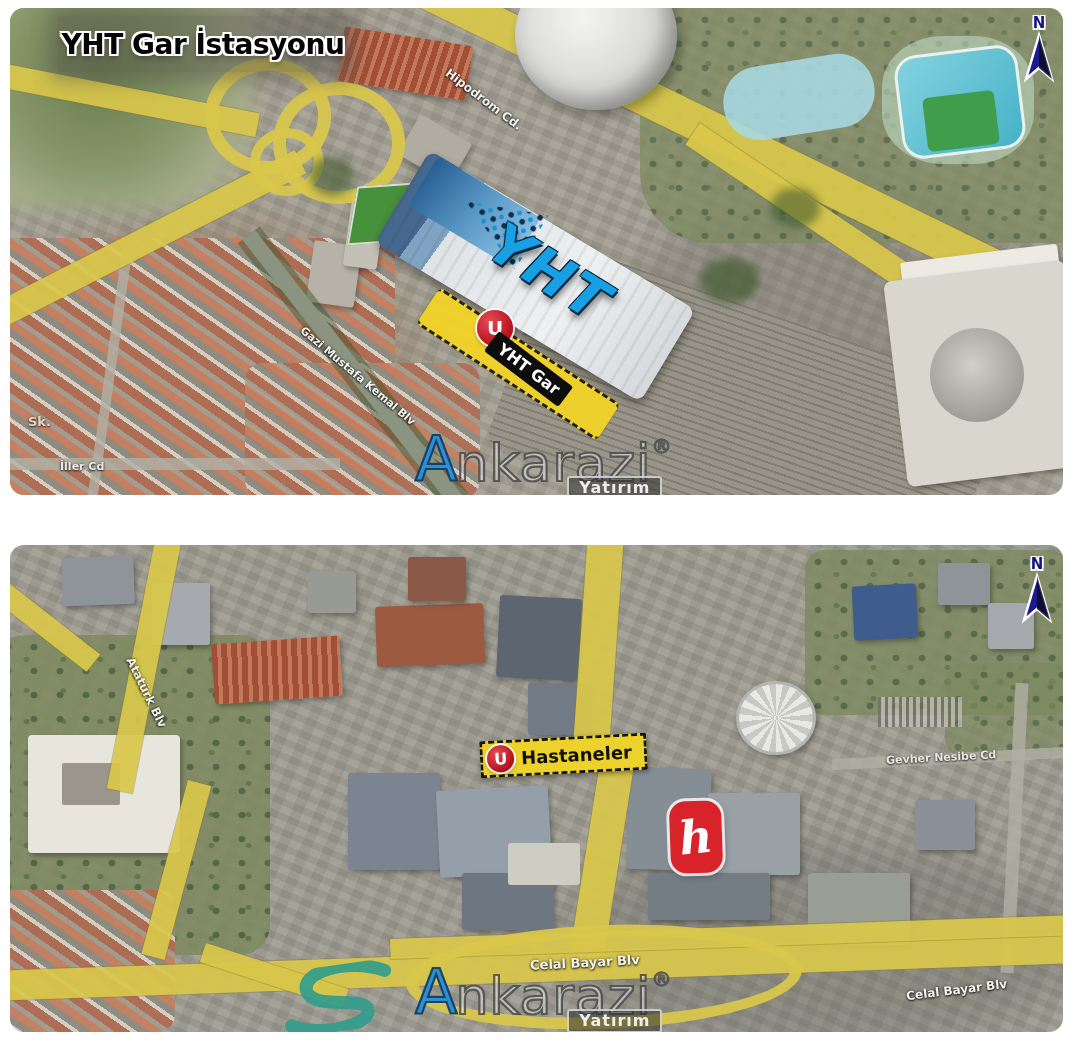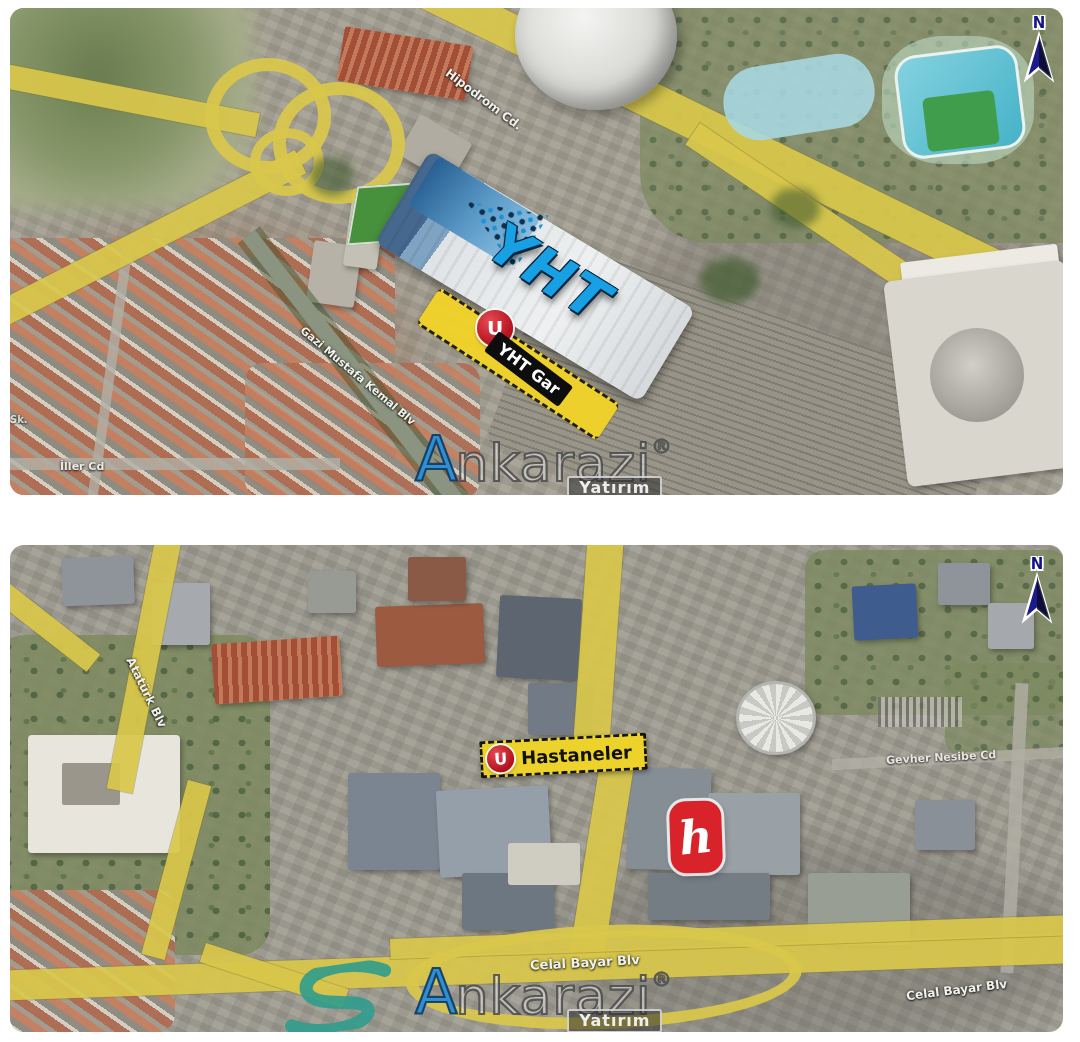--- a/index.html
+++ b/index.html
@@ -117,22 +117,25 @@
       background:#f2d32a;opacity:.96;border-top:3px dashed #1b1b1b;border-bottom:3px dashed #1b1b1b;border-radius:6px;"></div>
     <div class="ucirc" style="left:467px;top:302px;width:36px;height:36px;font-size:20px;position:absolute;">
         <span>U</span>
       </div>
     <div class="el" style="left:489px;top:323px;transform:rotate(37deg);transform-origin:left top;z-index:6;
       background:#0d0d0d;color:#fff;font-weight:800;font-size:16px;padding:3px 10px;border-radius:3px;white-space:nowrap;">YHT Gar</div>
 
     <div class="lbl" style="left:441px;top:58px;transform:rotate(37deg);transform-origin:left top;font-size:12px;">Hipodrom Cd.</div>
     <div class="lbl" style="left:296px;top:316px;transform:rotate(40deg);transform-origin:left top;font-size:11px;">Gazi Mustafa Kemal Blv</div>
     <div class="lbl" style="left:50px;top:452px;font-size:11px;opacity:.9;">İller Cd</div>
-    <div class="lbl" style="left:0;top:406px;font-size:10px;opacity:.75;">Sk.</div>
-
+    <div class="lbl" style="left:18px;top:406px;font-size:13px;opacity:.75;">Sk.</div>
+
+    <div class="title-band" style="left:48px;top:8px;width:290px;height:56px;">
+      <div class="title-text" style="font-size:28px;">YHT Gar İstasyonu</div>
+    </div>
 
     <div class="wm" style="left:405px;top:424px;">
       <div class="wm-main"><span class="wm-a">A</span><span>nkarazi</span><span class="wm-reg">®</span></div>
       <div class="wm-sub">Yatırım</div>
     </div>
 
     <div class="north" style="left:1008px;top:8px;">
       <span class="north-n">N</span>
       <span style="line-height:0;">
         <svg width="38" height="52" viewBox="0 0 38 52">

